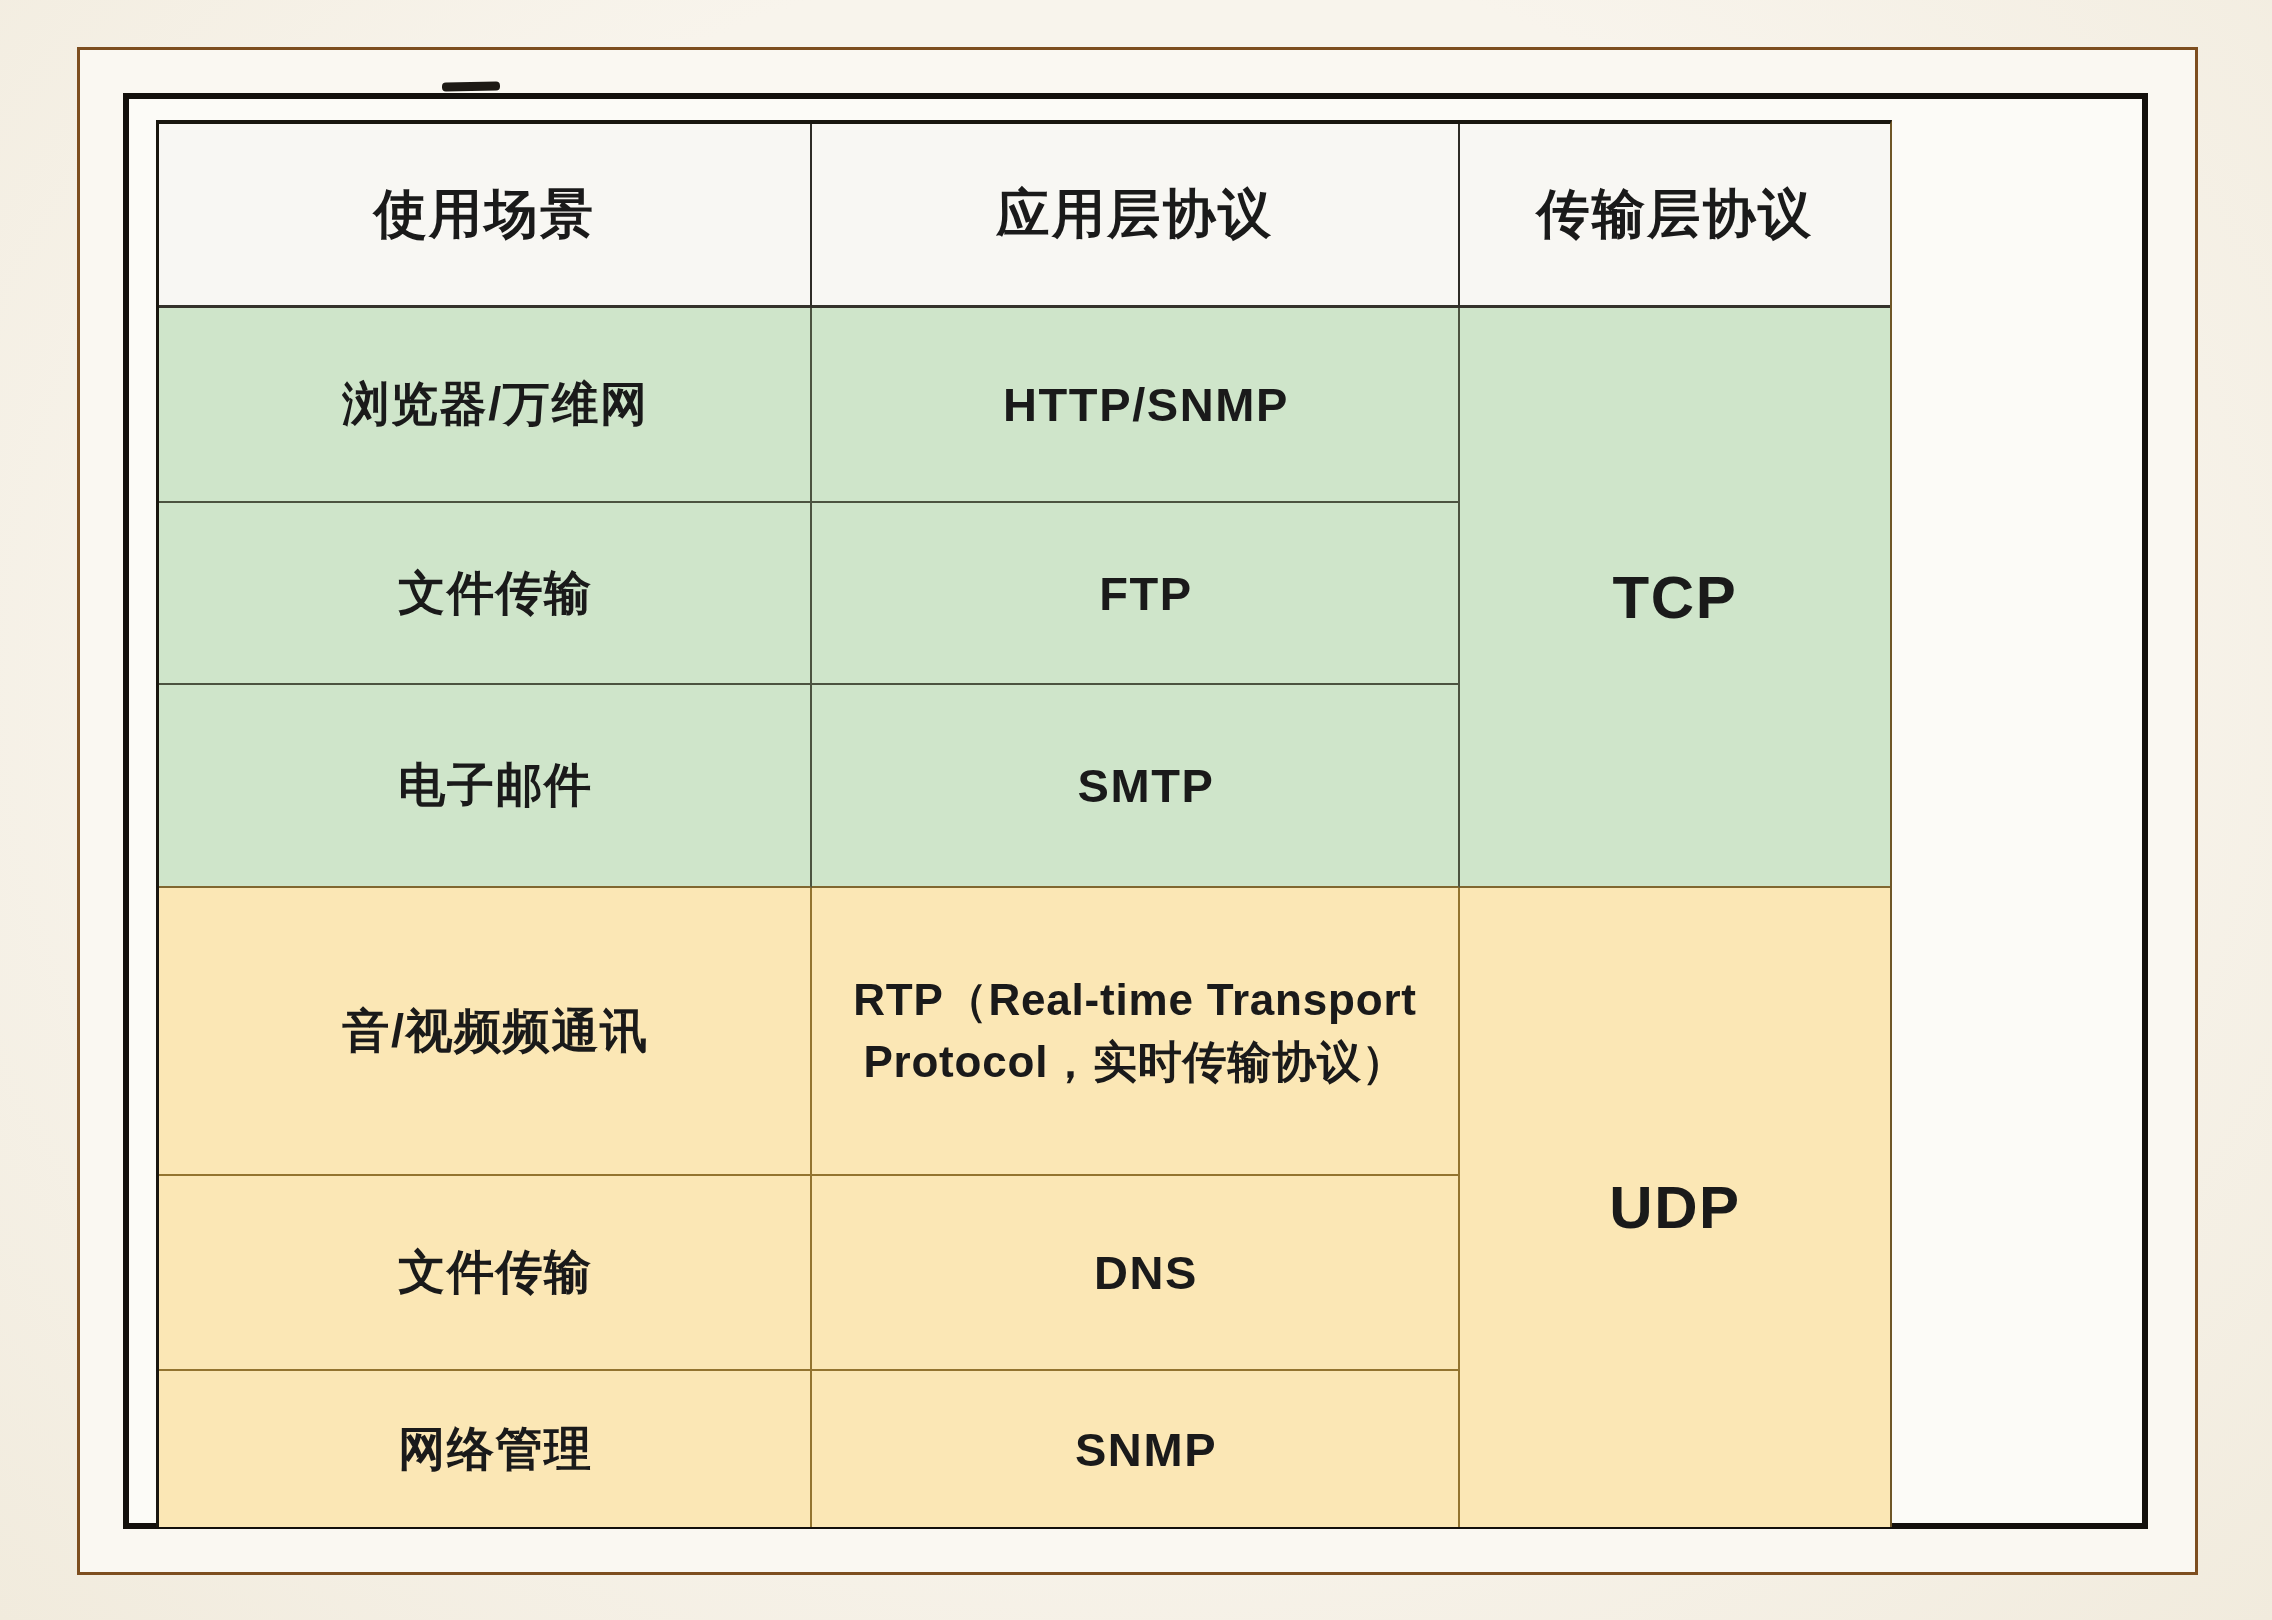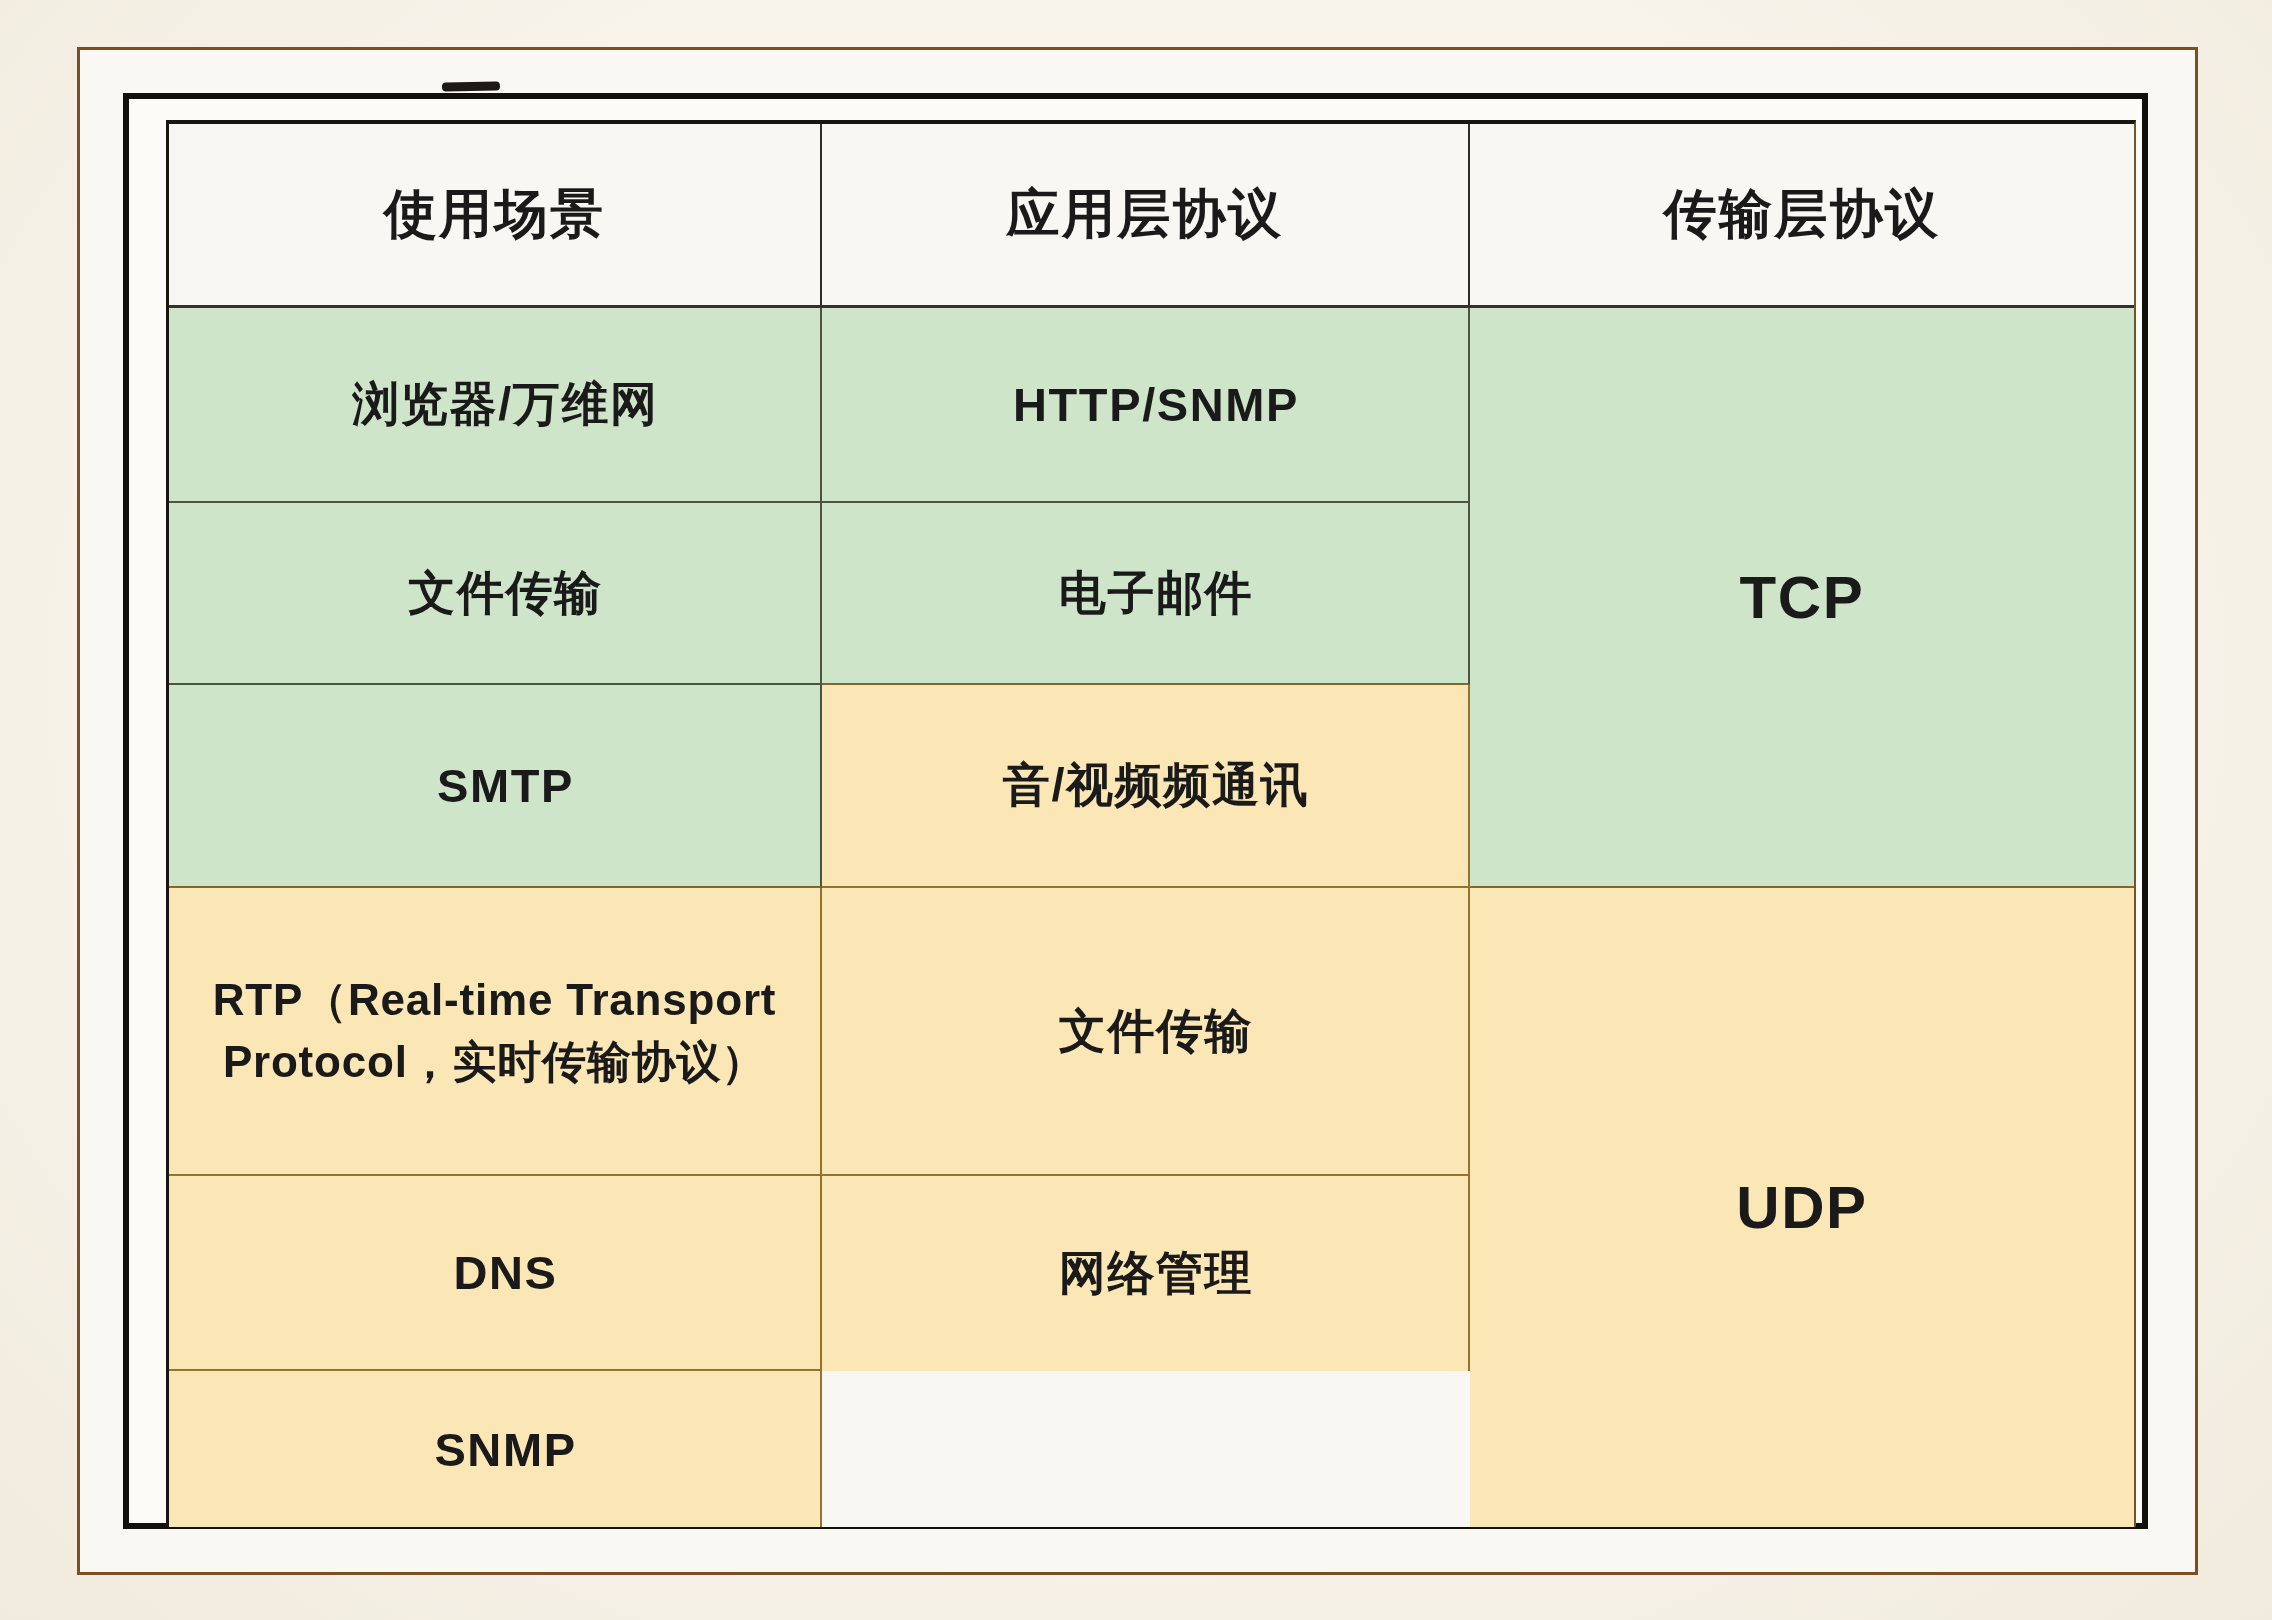--- a/index.html
+++ b/index.html
@@ -37,22 +37,22 @@
     position: absolute;
     left: 442px; top: 82px;
     width: 58px; height: 9px;
     background: #1d1a15;
     border-radius: 4px;
     transform: rotate(-1deg);
   }
   
   .ptable {
     position: absolute;
-    left: 166px; top: 120px;
-    width: 1970px; height: 1407px;
+    left: 156px; top: 120px;
+    width: 1736px; height: 1407px;
     box-sizing: border-box;
     display: grid;
     grid-template-columns: 653px 648px 1fr;
     grid-template-rows: 184px 195px 182px 203px 288px 195px 1fr;
     border-top: 4px solid #19160f;
     border-left: 3.2px solid #19160f;
     border-right: 2.4px solid #6f5626;
     background: #f8f7f3;
   }
   .cell {
@@ -131,20 +131,23 @@
     <div class="cell g vdiv hdiv proto">
       <span>HTTP/SNMP</span>
     </div>
     <div class="cell g tcp-cell transport hdiv-gold">
       <span>TCP</span>
     </div>
 
     <div class="cell g vdiv hdiv scene">
       <span>文件传输</span>
     </div>
+    <div class="cell g vdiv hdiv proto">
+      <span>FTP</span>
+    </div>
 
     <div class="cell g vdiv hdiv-gold scene">
       <span>电子邮件</span>
     </div>
     <div class="cell g vdiv hdiv-gold proto">
       <span>SMTP</span>
     </div>
 
     <div class="cell y vdiv hdiv scene">
       <span>音/视频频通讯</span>

